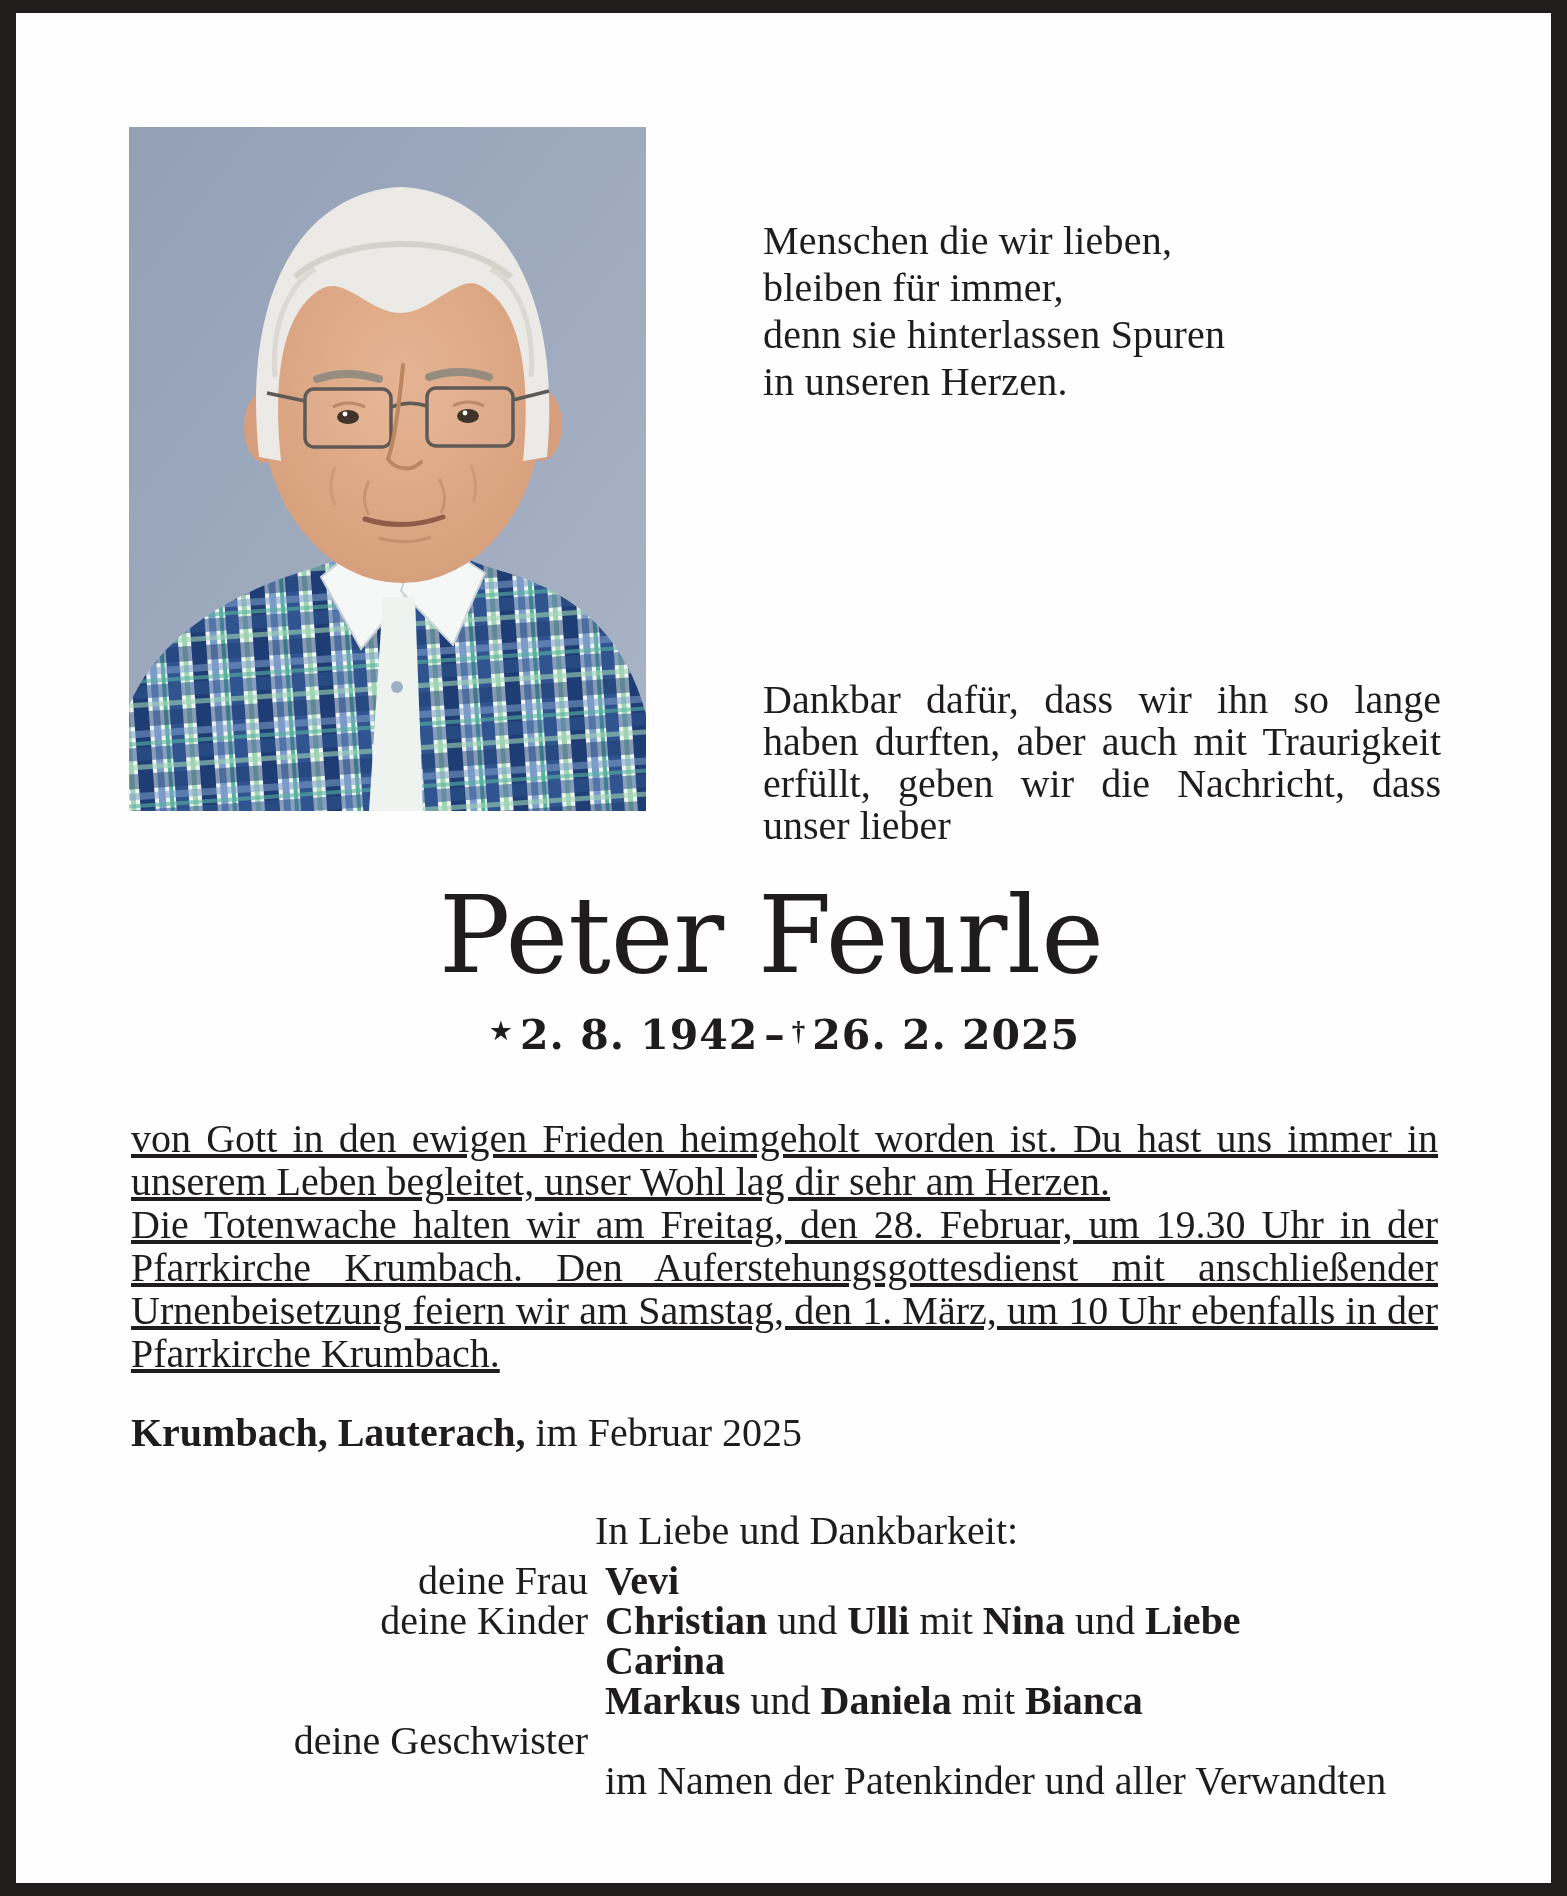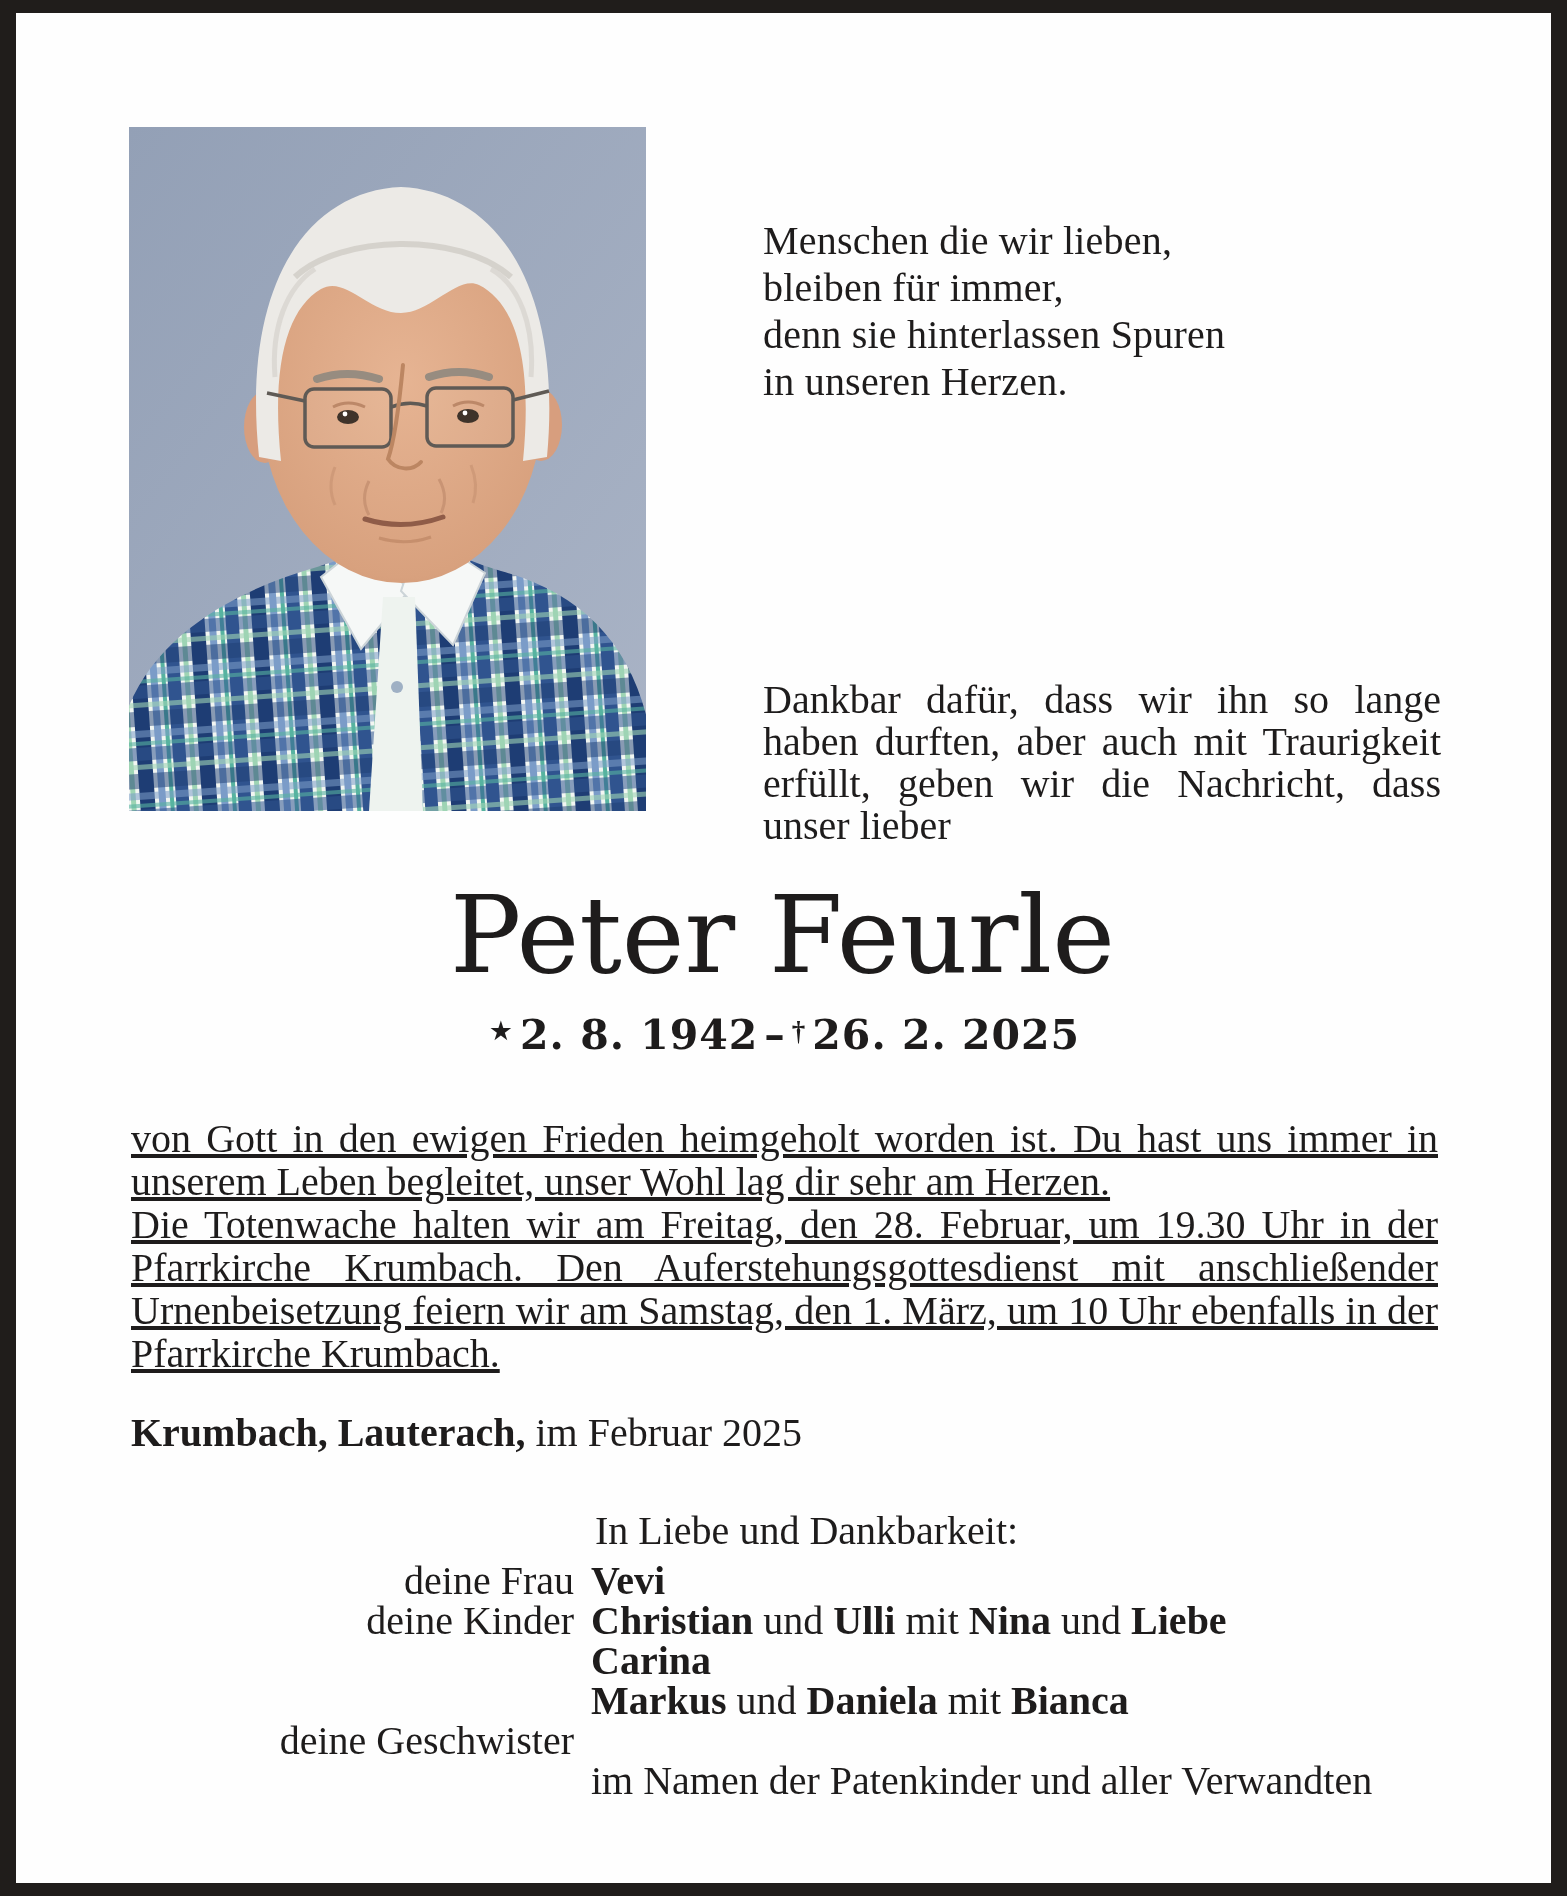--- a/index.html
+++ b/index.html
@@ -21,21 +21,21 @@
   .poem{
     position:absolute;left:747px;top:204px;
     font-size:40px;line-height:47px;
     letter-spacing:.2px;
   }
   .intro{
     position:absolute;left:747px;top:630px;width:678px;
     font-size:40px;line-height:42px;text-align:justify;margin-top:36px;
   }
   .name{
-    position:absolute;left:113px;top:868px;width:1307px;margin:0;
+    position:absolute;left:102px;top:868px;width:1307px;margin:0;
     text-align:center;font-family:"DejaVu Serif","Liberation Serif",serif;
     font-weight:normal;font-size:106px;line-height:110px;letter-spacing:0px;
   }
   .dates{
     position:absolute;left:115px;top:995px;width:1307px;
     text-align:center;font-family:"DejaVu Serif","Liberation Serif",serif;
     font-weight:bold;font-size:41px;line-height:46px;letter-spacing:1px;
   }
   .dates .lifesym{
     display:inline-block;font-size:27px;vertical-align:9px;
@@ -51,21 +51,21 @@
   .dateline{
     position:absolute;left:115px;top:1398px;width:1307px;
     font-size:40px;line-height:44px;
   }
   .dateline .places{font-weight:bold;}
   .closing-heading{
     position:absolute;left:579px;top:1496px;
     font-size:40px;line-height:44px;
   }
   .family{
-    position:absolute;left:111px;top:1548px;width:1320px;
+    position:absolute;left:125px;top:1548px;width:1320px;
     font-size:40px;line-height:40px;
   }
   .family-row{display:flex;align-items:baseline;}
   .family-label{flex:none;width:447px;text-align:right;}
   .family-names{margin-left:17px;white-space:nowrap;}
   .family-names .b{font-weight:bold;}
 </style>
 </head>
 <body>
 

